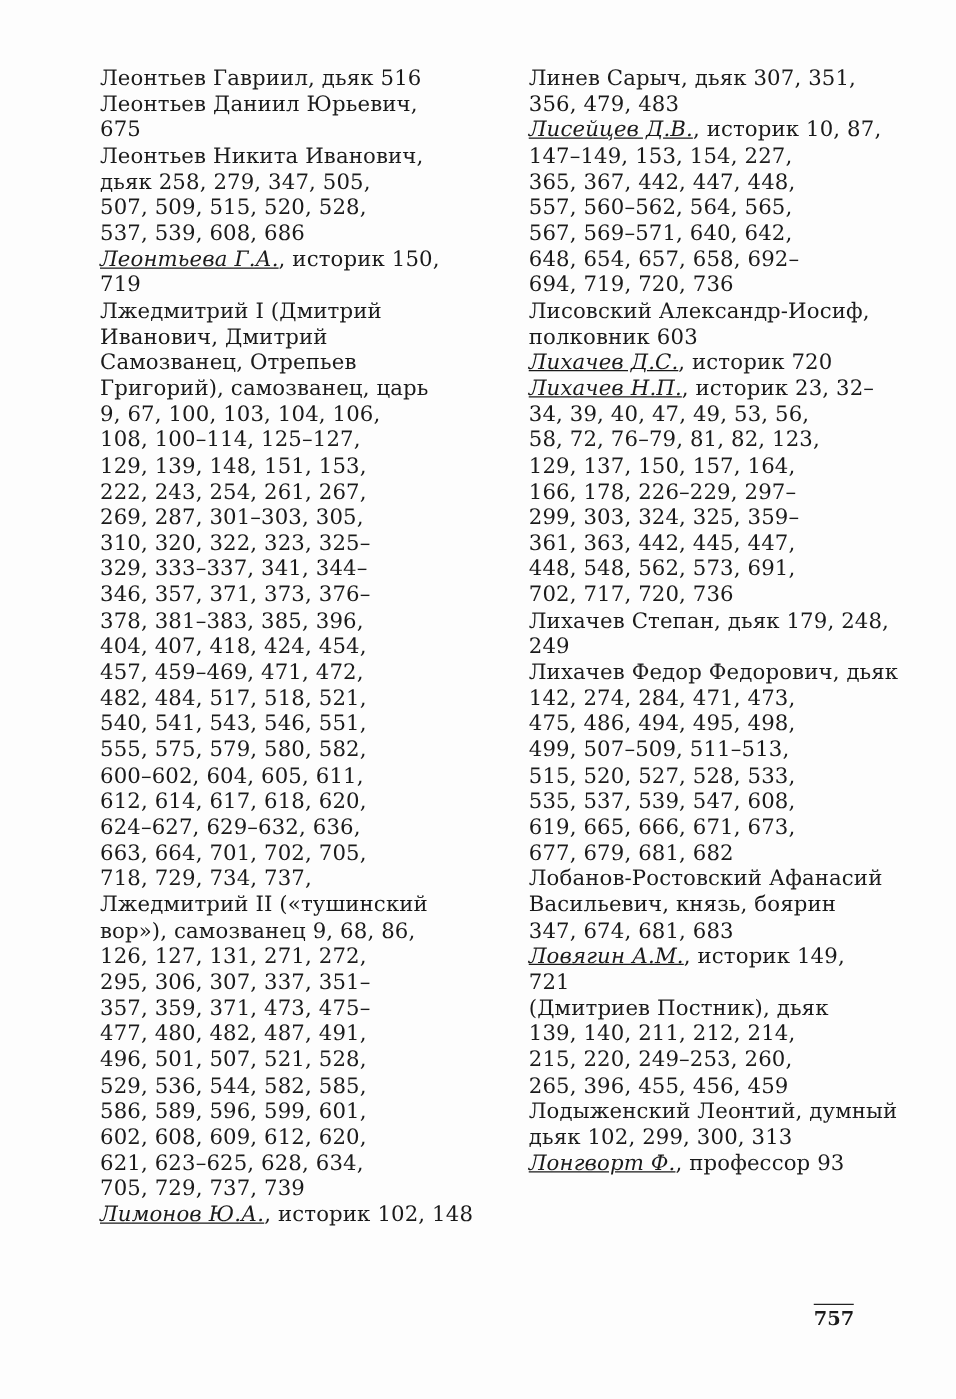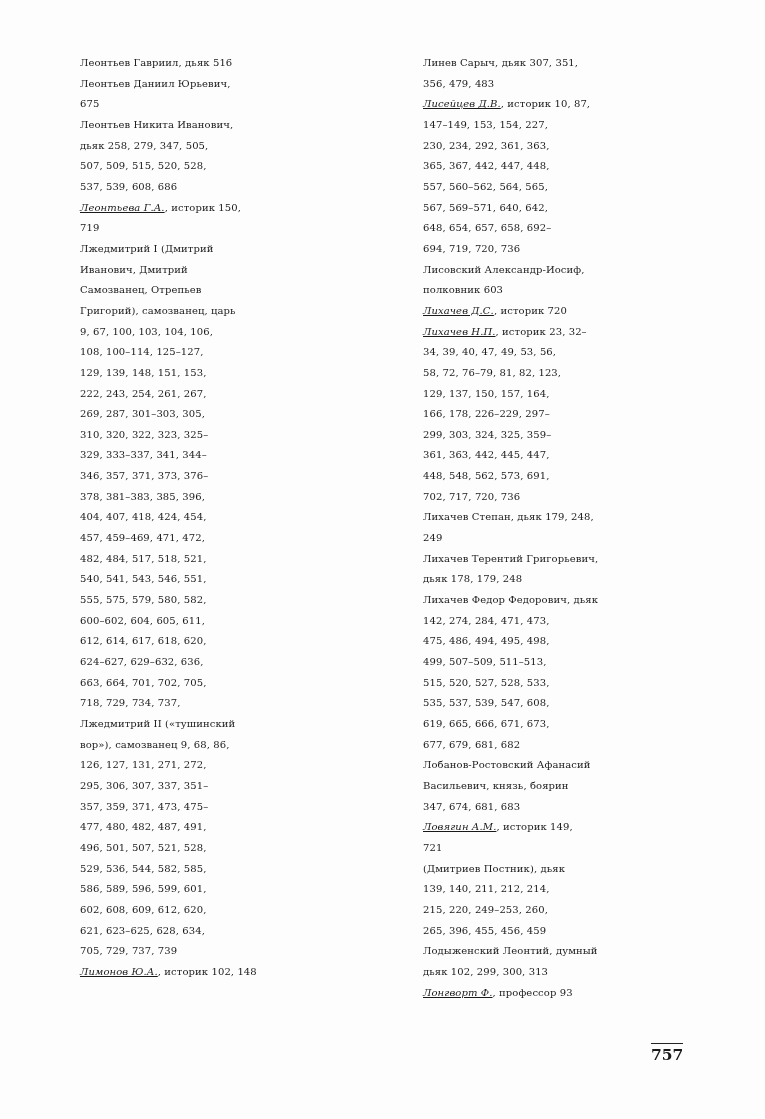--- a/index.html
+++ b/index.html
@@ -1,21 +1,21 @@
 <!DOCTYPE html>
 <html><head>
 <meta charset="utf-8">
 <style>
   html, body { margin: 0; padding: 0; }
   body {
     width: 765px; height: 1119px; background: #fdfdfd; position: relative; overflow: hidden;
     font-family: "DejaVu Serif", "Liberation Serif", serif; color: #1a1a1a;
   }
   .page { position: absolute; left: 0; top: 0; width: 765px; height: 1119px; }
-  .col { position: absolute; top: 53px; width: 310px; font-size: 10px; line-height: 20.65px; letter-spacing: 0.1px; }
+  .col { position: absolute; top: 53px; width: 310px; font-size: 17px; line-height: 20.65px; letter-spacing: 0.1px; }
   .col.left { left: 80px; }
   .col.right { left: 393px; width: 300px; margin-left: 30px; }
   .entry { padding-left: 33px; text-indent: -33px; margin: 0; }
   .entry .line { display: block; white-space: nowrap; }
   .it { font-style: italic; text-decoration: underline; }
   .pagenum {
     position: absolute; left: 651px; top: 1043px; width: 32px; text-align: left;
     font-size: 15.5px; font-weight: bold; border-top: 1.5px solid #222; padding-top: 2px; line-height: 18px;
   }
 </style>
@@ -85,21 +85,20 @@
       </div>
     </div>
   <div class="col right" id="col-right">
       <div class="entry">
         <span class="line">Линев Сарыч, дьяк 307, 351,</span>
         <span class="line">356, 479, 483</span>
       </div>
       <div class="entry">
         <span class="line"><span class="it">Лисейцев Д.В.</span><span>, историк 10, 87,</span></span>
         <span class="line">147–149, 153, 154, 227,</span>
-        <span class="line">230, 234, 292, 361, 363,</span>
         <span class="line">365, 367, 442, 447, 448,</span>
         <span class="line">557, 560–562, 564, 565,</span>
         <span class="line">567, 569–571, 640, 642,</span>
         <span class="line">648, 654, 657, 658, 692–</span>
         <span class="line">694, 719, 720, 736</span>
       </div>
       <div class="entry">
         <span class="line">Лисовский Александр-Иосиф,</span>
         <span class="line">полковник 603</span>
       </div>
@@ -113,24 +112,20 @@
         <span class="line">129, 137, 150, 157, 164,</span>
         <span class="line">166, 178, 226–229, 297–</span>
         <span class="line">299, 303, 324, 325, 359–</span>
         <span class="line">361, 363, 442, 445, 447,</span>
         <span class="line">448, 548, 562, 573, 691,</span>
         <span class="line">702, 717, 720, 736</span>
       </div>
       <div class="entry">
         <span class="line">Лихачев Степан, дьяк 179, 248,</span>
         <span class="line">249</span>
-      </div>
-      <div class="entry">
-        <span class="line">Лихачев Терентий Григорьевич,</span>
-        <span class="line">дьяк 178, 179, 248</span>
       </div>
       <div class="entry">
         <span class="line">Лихачев Федор Федорович, дьяк</span>
         <span class="line">142, 274, 284, 471, 473,</span>
         <span class="line">475, 486, 494, 495, 498,</span>
         <span class="line">499, 507–509, 511–513,</span>
         <span class="line">515, 520, 527, 528, 533,</span>
         <span class="line">535, 537, 539, 547, 608,</span>
         <span class="line">619, 665, 666, 671, 673,</span>
         <span class="line">677, 679, 681, 682</span>

